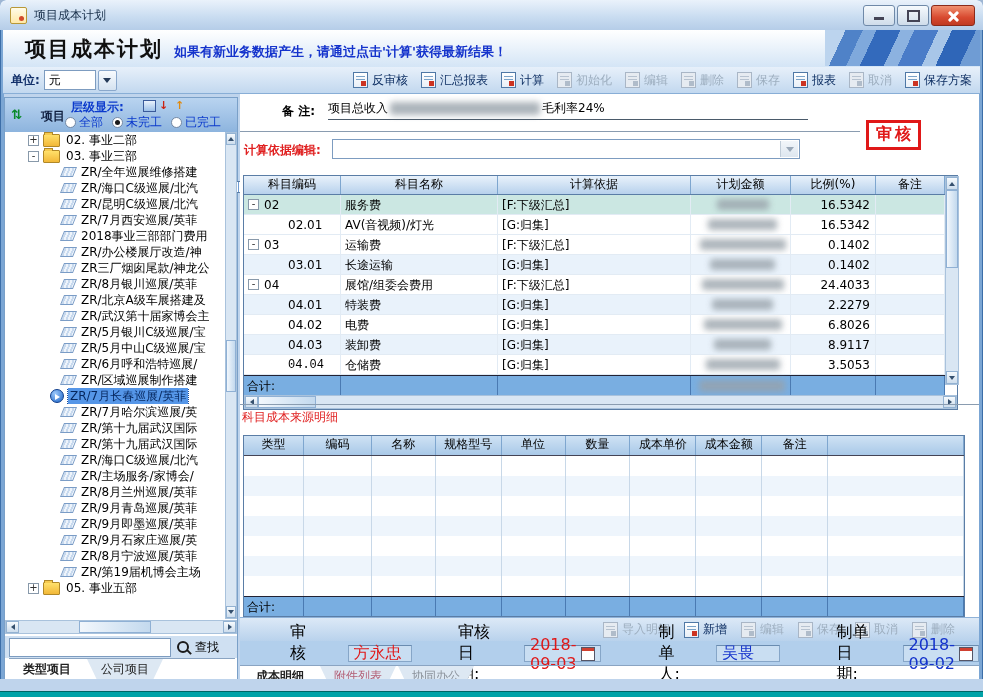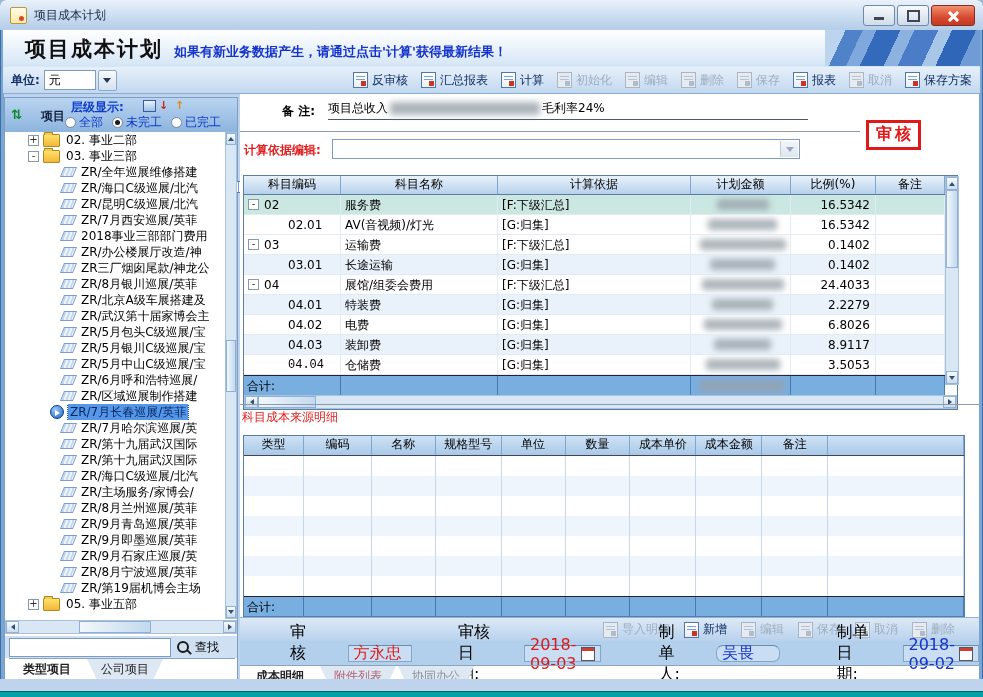--- a/index.html
+++ b/index.html
@@ -296,25 +296,20 @@
     <span class="tlab">ZR/北京A级车展搭建及</span>
   </div>
         <div class="trow leaf">
     <span class="dia"></span>
 
     <span class="tlab">ZR/武汉第十届家博会主</span>
   </div>
         <div class="trow leaf">
     <span class="dia"></span>
 
-    <span class="tlab">ZR/5月包头C级巡展/宝</span>
-  </div>
-        <div class="trow leaf">
-    <span class="dia"></span>
-
     <span class="tlab">ZR/5月银川C级巡展/宝</span>
   </div>
         <div class="trow leaf">
     <span class="dia"></span>
 
     <span class="tlab">ZR/5月中山C级巡展/宝</span>
   </div>
         <div class="trow leaf">
     <span class="dia"></span>
 
@@ -741,21 +736,21 @@
 
     <div class="sign-bar">
       <span>审核人:</span>
       <span class="sbox red" style="width:110px;">方永忠</span>
       <span style="margin-left:22px;">审核日期:</span>
       <span class="sbox red" style="width:112px;">
         <span>2018-09-03</span>
         <span class="cal"></span>
       </span>
       <span style="margin-left:34px;">制单人:</span>
-      <span class="sbox blue" style="width:110px;border-radius:7px;">吴畏</span>
+      <span class="sbox blue" style="width:110px;">吴畏</span>
       <span style="margin-left:32px;">制单日期:</span>
       <span class="sbox blue" style="width:112px;">
         <span>2018-09-02</span>
         <span class="cal"></span>
       </span>
     </div>
 
     <span class="ftab-line"></span>
     <div class="tabs footer-tabs">
         <div class="tab act f0"><span class="tabtxt">成本明细</span></div>

